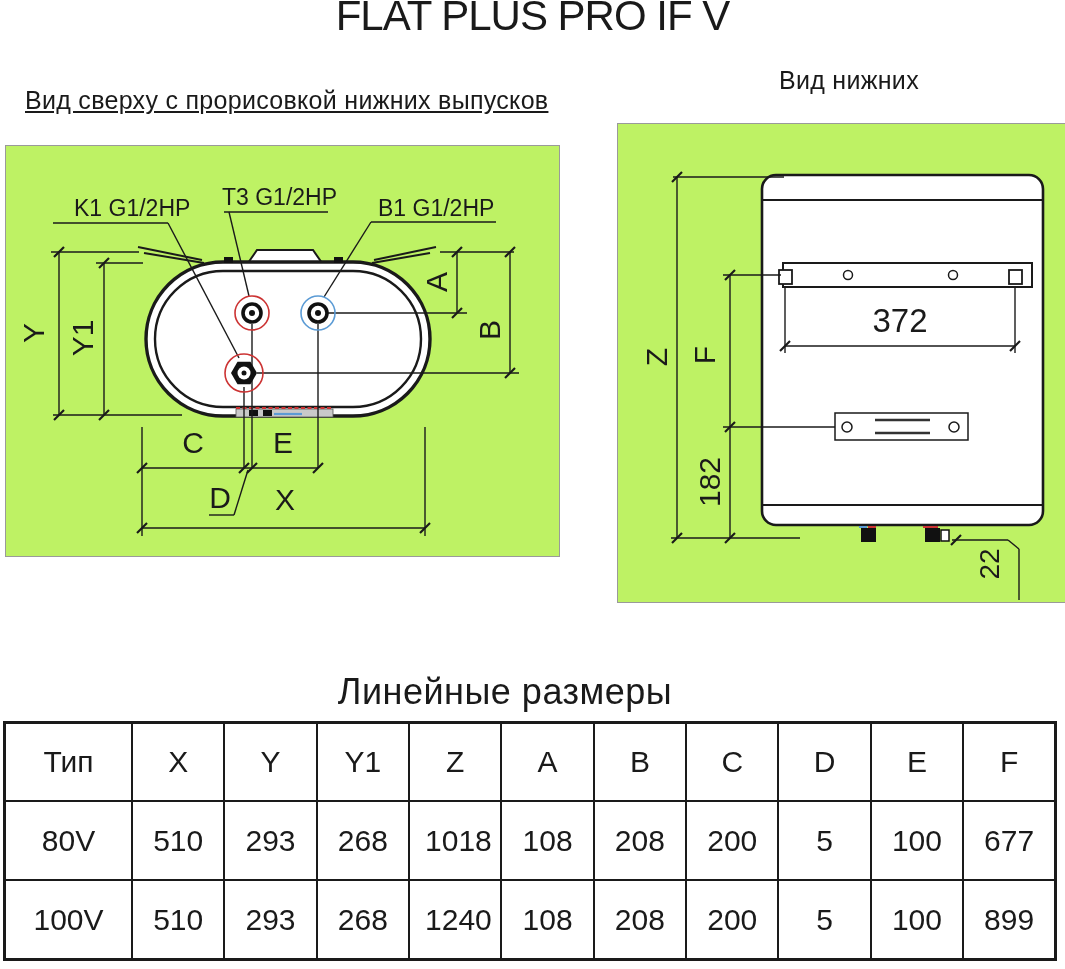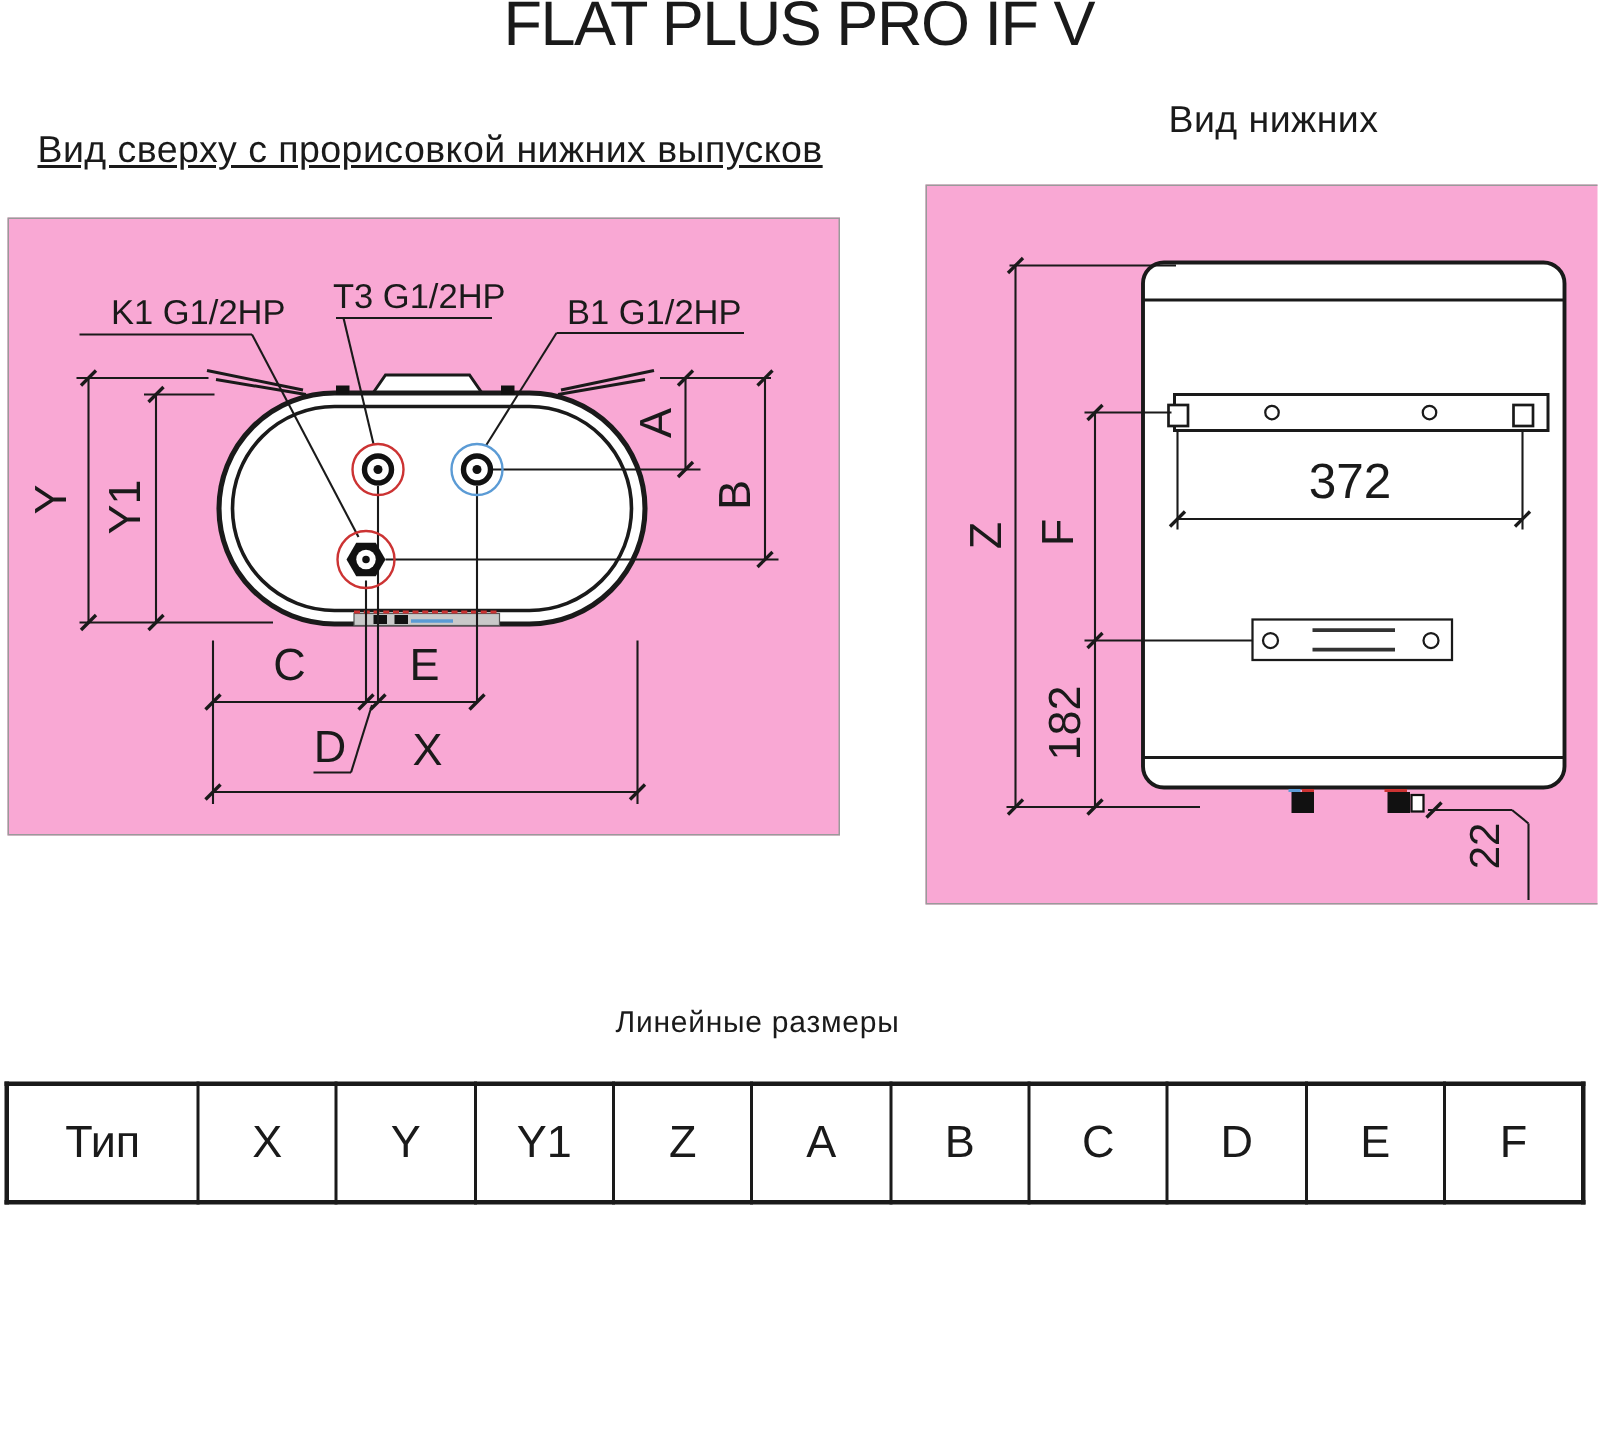--- a/index.html
+++ b/index.html
@@ -7,26 +7,26 @@
     width:1065px;height:969px;position:relative;background:#ffffff;
     font-family:"Liberation Sans", sans-serif;color:#1a1a1a;overflow:hidden;
   }
   .page-title{
     position:absolute;top:-7px;left:0;width:1065px;text-align:center;
     font-size:42px;line-height:46px;letter-spacing:-1px;white-space:nowrap;
   }
   .caption{position:absolute;font-size:25px;white-space:nowrap;letter-spacing:.3px;}
   .caption-left{top:86px;left:25px;text-decoration:underline;}
   .caption-right{top:66px;left:779px;}
-  .panel{position:absolute;border:1px solid #9a9a9a;background:#f9a8d4;}
+  .panel{position:absolute;border:1px solid #9a9a9a;background:#bef264;}
   .panel-left{left:5px;top:145px;width:553px;height:410px;}
   .panel-right{left:617px;top:123px;width:459px;height:478px;}
   .table-title{
     position:absolute;top:671px;left:0;width:1010px;text-align:center;
-    font-size:20px;letter-spacing:.5px;
+    font-size:36px;letter-spacing:.5px;
   }
   table.dims{
     position:absolute;left:3px;top:721px;width:1054px;
     border-collapse:collapse;table-layout:fixed;
     border:3px solid #1a1a1a;
   }
   table.dims th,table.dims td{
     border:2px solid #1a1a1a;text-align:center;vertical-align:middle;
     font-weight:normal;font-size:30px;padding:15px;
   }
@@ -233,14 +233,40 @@
         <th>Z</th>
         <th>A</th>
         <th>B</th>
         <th>C</th>
         <th>D</th>
         <th>E</th>
         <th>F</th>
       </tr>
   </thead>
   <tbody>
+      <tr>
+        <td>80V</td>
+        <td>510</td>
+        <td>293</td>
+        <td>268</td>
+        <td>1018</td>
+        <td>108</td>
+        <td>208</td>
+        <td>200</td>
+        <td>5</td>
+        <td>100</td>
+        <td>677</td>
+      </tr>
+      <tr>
+        <td>100V</td>
+        <td>510</td>
+        <td>293</td>
+        <td>268</td>
+        <td>1240</td>
+        <td>108</td>
+        <td>208</td>
+        <td>200</td>
+        <td>5</td>
+        <td>100</td>
+        <td>899</td>
+      </tr>
     </tbody>
 </table>
 
 </body></html>

